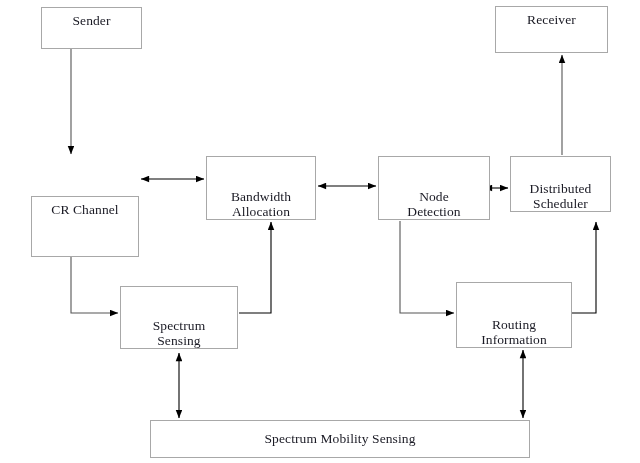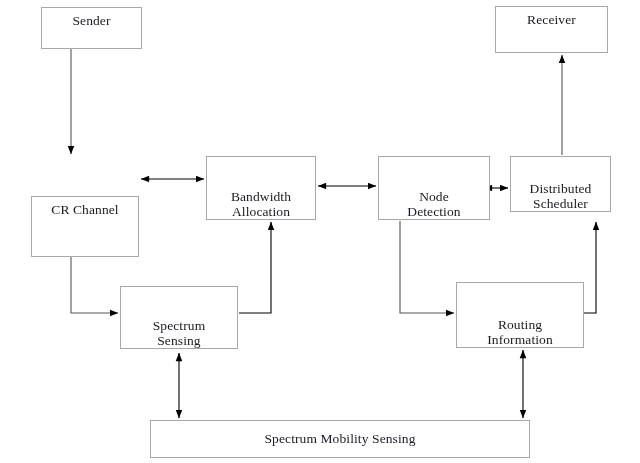--- a/index.html
+++ b/index.html
@@ -47,21 +47,21 @@
   .cap-top2 { align-items: flex-end; padding-top: 20px; }
   .cap-mid { align-items: center; }
 
   #n-sender           { left: 41px;  top: 7px;   width: 101px; height: 42px; }
   #n-receiver         { left: 495px; top: 6px;   width: 113px; height: 47px; }
   #n-cr-channel       { left: 31px;  top: 156px; width: 108px; height: 61px; margin-top: 40px; }
   #n-bandwidth        { left: 206px; top: 156px; width: 110px; height: 64px; }
   #n-node-detection   { left: 378px; top: 156px; width: 112px; height: 64px; }
   #n-distributed      { left: 510px; top: 156px; width: 101px; height: 56px; }
   #n-spectrum-sensing { left: 120px; top: 286px; width: 118px; height: 63px; }
-  #n-routing-info     { left: 456px; top: 282px; width: 128px; height: 66px; }
+  #n-routing-info     { left: 456px; top: 282px; width: 116px; height: 66px; }
   #n-mobility         { left: 150px; top: 420px; width: 380px; height: 38px;
                         align-items: center; }
 </style>
 </head>
 <body>
 
 <div id="canvas">
 
   <svg id="edges" viewBox="0 0 640 463" width="640" height="463">
     <defs>

